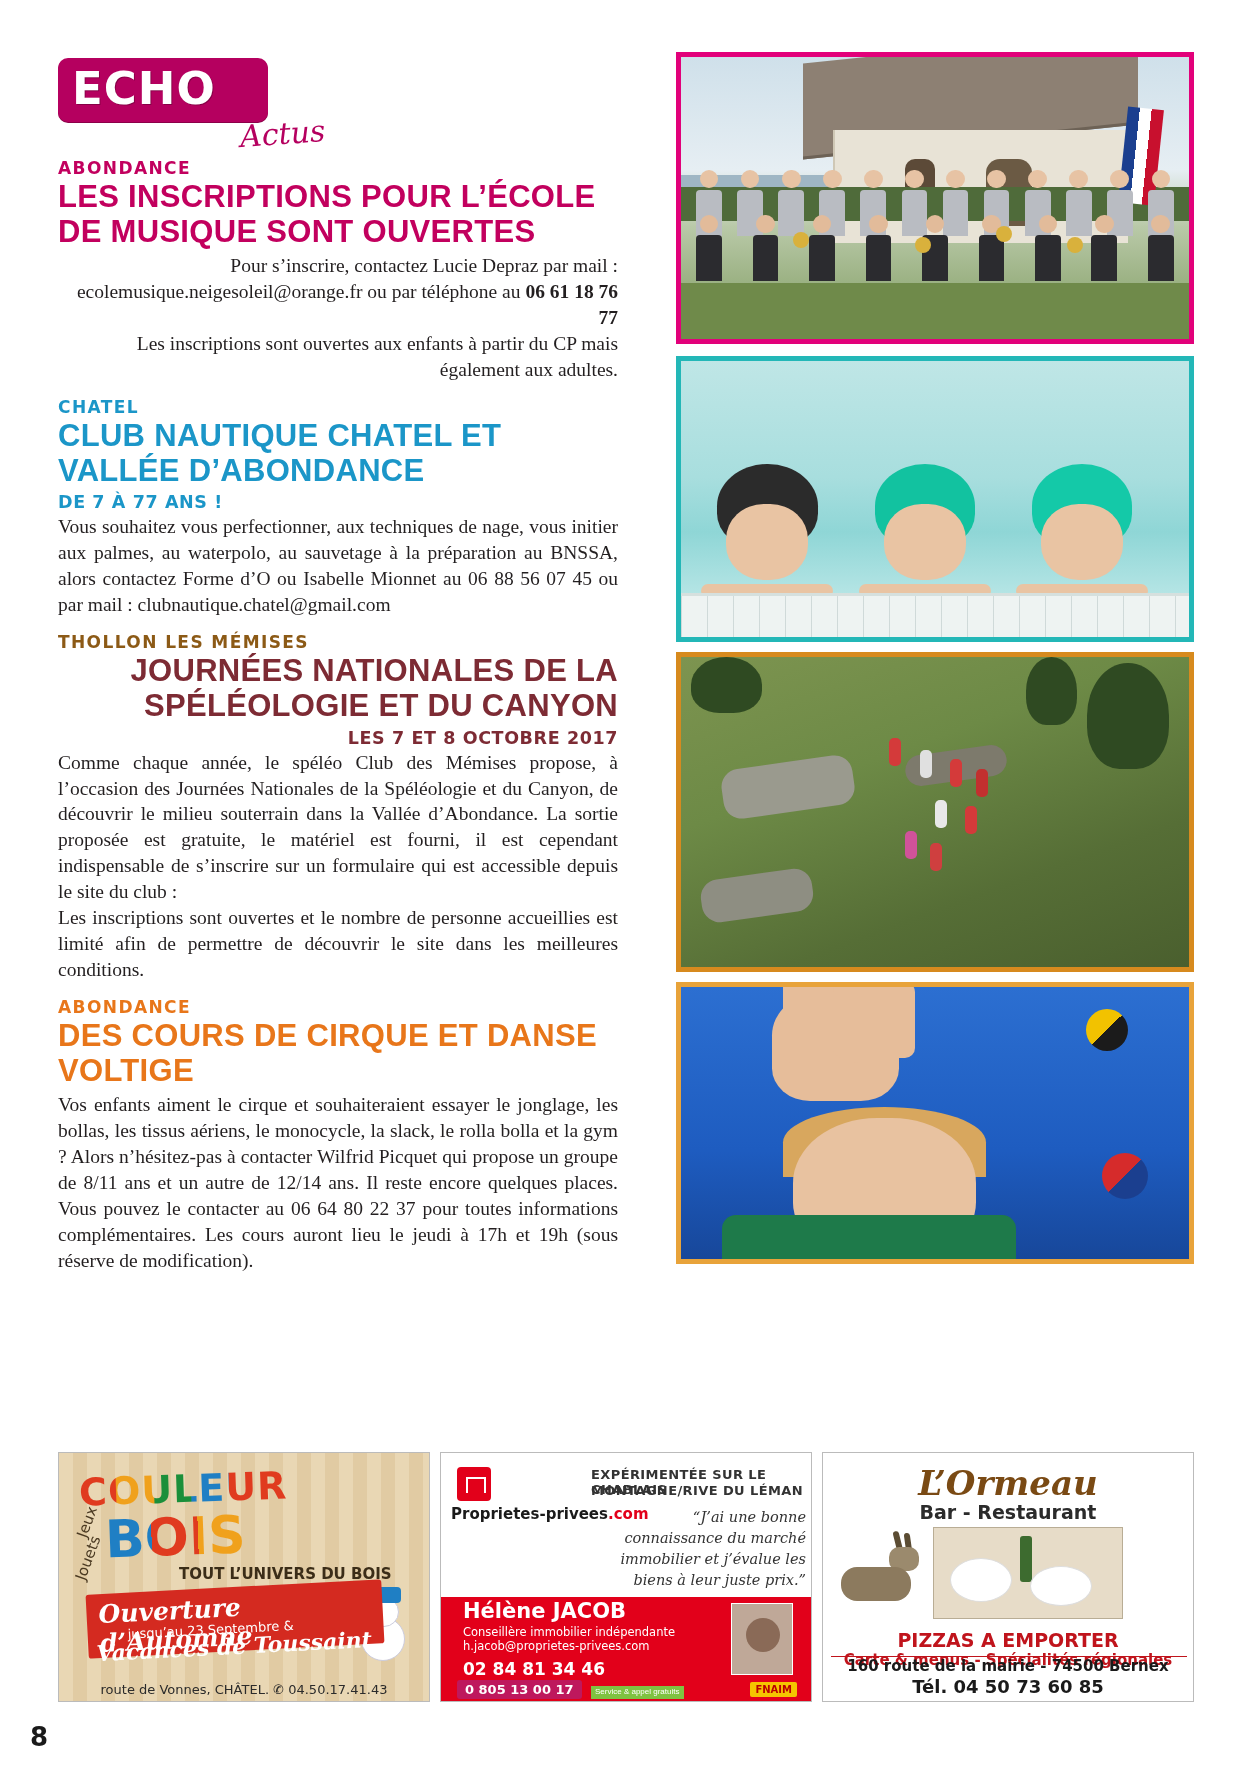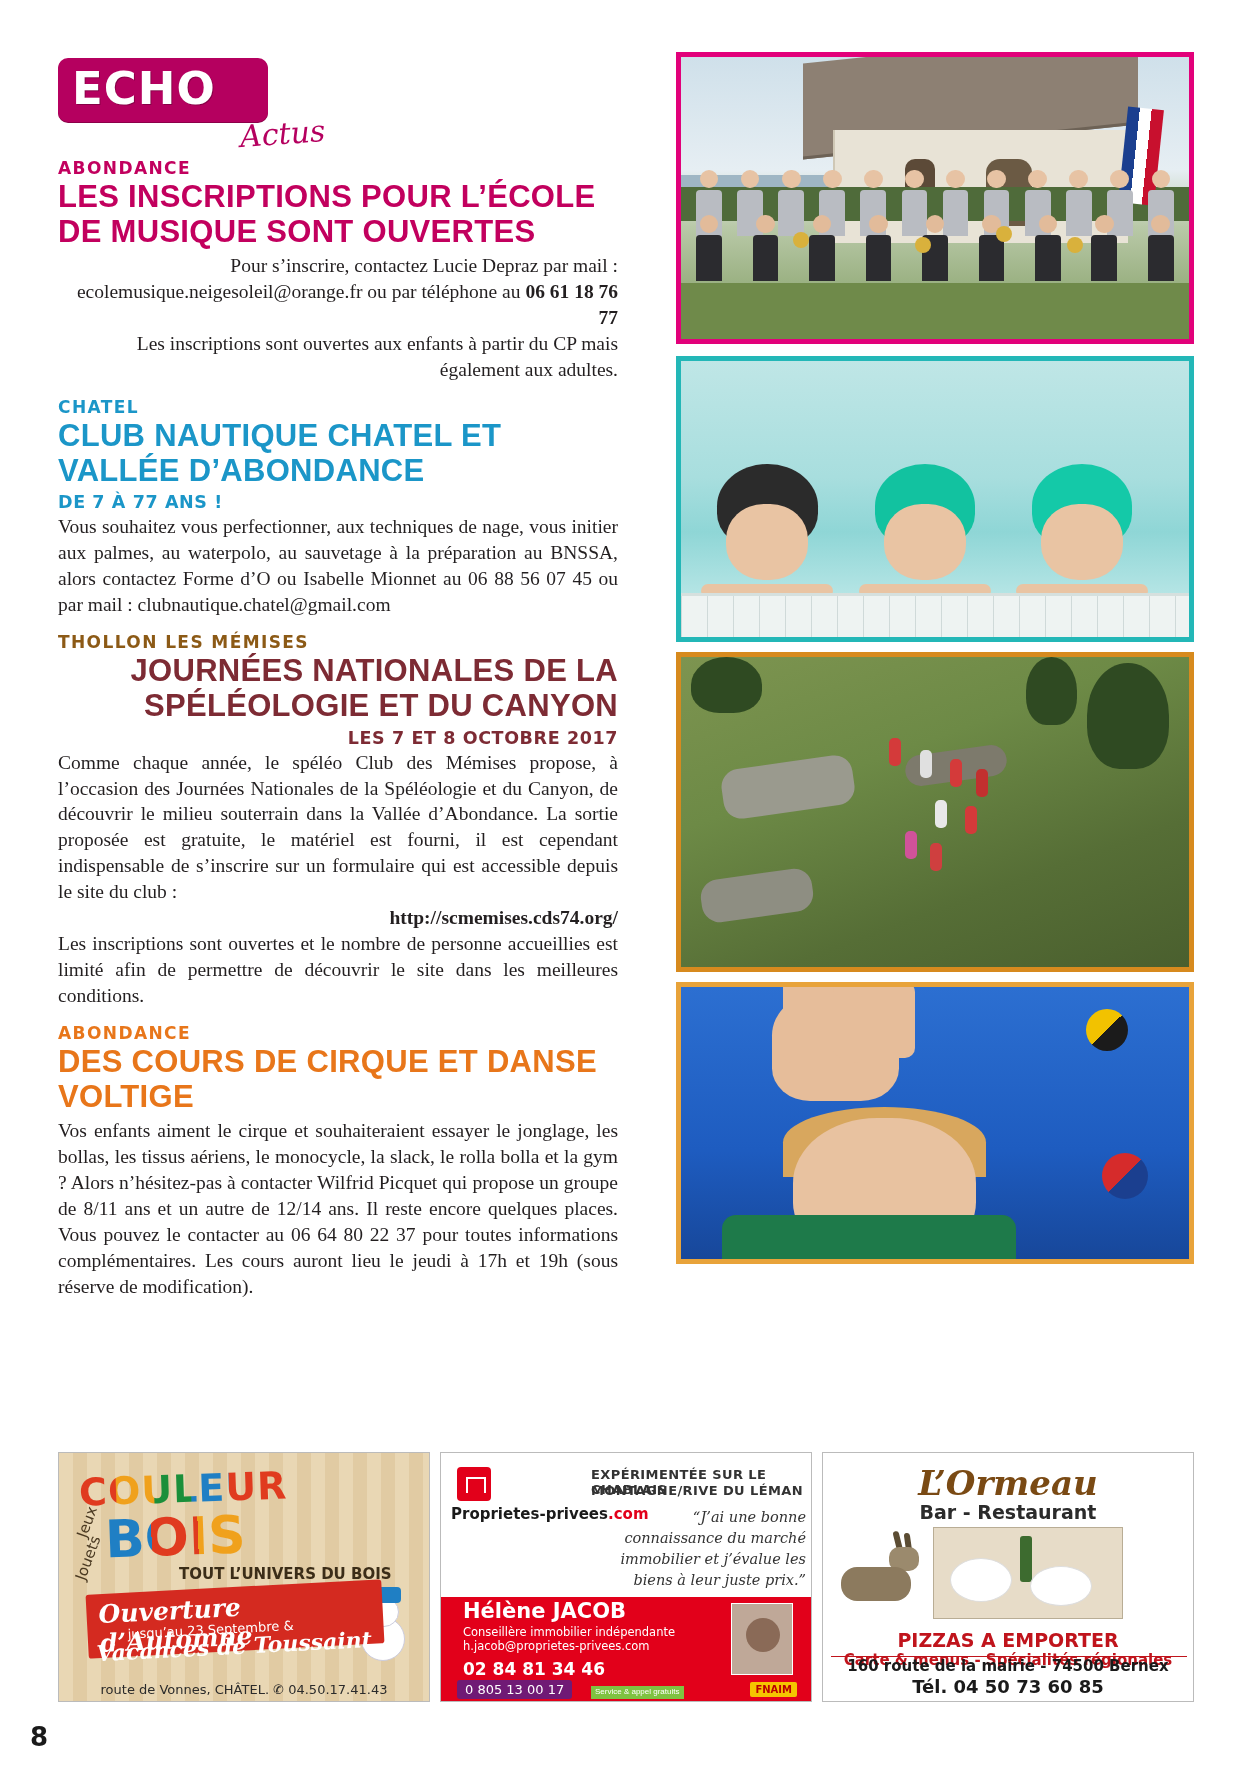--- a/index.html
+++ b/index.html
@@ -205,21 +205,21 @@
   .pp-name { position:absolute; left:10px; top:52px; font-family:"DejaVu Sans",sans-serif; font-weight:bold; font-size:15px; color:#1a1a1a; }
   .pp-name .dot { color:#e2001a; }
   .pp-top1 { position:absolute; left:150px; top:14px; font-family:"DejaVu Sans",sans-serif; font-weight:bold; font-size:13px; color:#333; letter-spacing:.4px; }
   .pp-top2 { position:absolute; left:150px; top:30px; font-family:"DejaVu Sans",sans-serif; font-weight:bold; font-size:13px; color:#333; letter-spacing:.4px; }
   .pp-quote { position:absolute; left:150px; top:54px; width:215px; text-align:right; font-family:"DejaVu Serif",serif; font-style:italic; font-size:14.5px; color:#333; line-height:1.45; }
   .pp-bar { position:absolute; left:0; bottom:0; width:100%; height:104px; background:#e2001a; }
   .pp-h { position:absolute; left:22px; bottom:78px; color:#fff; font-family:"DejaVu Sans",sans-serif; font-weight:bold; font-size:21px; }
   .pp-r1 { position:absolute; left:22px; bottom:62px; color:#fff; font-family:"DejaVu Sans",sans-serif; font-size:11.5px; }
   .pp-r2 { position:absolute; left:22px; bottom:48px; color:#fff; font-family:"DejaVu Sans",sans-serif; font-size:11.5px; }
   .pp-tel { position:absolute; left:22px; bottom:22px; color:#fff; font-family:"DejaVu Sans",sans-serif; font-weight:bold; font-size:17px; }
-  .pp-num { position:absolute; left:16px; bottom:2px; background:#701a75; color:#fff; font-family:"DejaVu Sans",sans-serif; font-weight:normal; font-size:13px; padding:2px 8px; border-radius:3px; }
+  .pp-num { position:absolute; left:16px; bottom:2px; background:#be185d; color:#fff; font-family:"DejaVu Sans",sans-serif; font-weight:bold; font-size:13px; padding:2px 8px; border-radius:3px; }
   .pp-green { position:absolute; left:150px; bottom:2px; background:#7fc241; color:#fff; font-size:8px; padding:2px 4px; line-height:1.1; }
   .pp-photo { position:absolute; right:18px; bottom:26px; width:62px; height:72px; background:#bfa898; border:1px solid #fff; }
   .pp-photo:after { content:""; position:absolute; left:14px; top:14px; width:34px; height:34px; background:#8a6a57; border-radius:50%; }
   .pp-pnb { position:absolute; right:14px; bottom:4px; background:#f5c400; color:#b00; font-family:"DejaVu Sans",sans-serif; font-weight:bold; font-size:10px; padding:2px 5px; border-radius:2px; }
 
   
   .or-title { position:absolute; left:0; top:10px; width:100%; text-align:center; font-family:"DejaVu Serif",serif; font-style:italic; font-weight:bold; font-size:34px; color:#7a4a14; }
   .or-sub { position:absolute; left:0; top:48px; width:100%; text-align:center; font-family:"DejaVu Sans",sans-serif; font-weight:bold; font-size:19px; color:#2b2b2b; }
   .or-pic { position:absolute; left:110px; top:74px; width:190px; height:92px; background:#e7dcc8; border:1px solid #b9ad95; overflow:hidden; }
   .or-plate { position:absolute; left:16px; top:30px; width:62px; height:44px; background:#fff; border-radius:50%; border:1px solid #ddd; }
@@ -268,21 +268,20 @@
       <h2 class="headline c-blue">CLUB NAUTIQUE  CHATEL ET VALLÉE D’ABONDANCE</h2>
       <p class="subhead c-blue">DE 7 À 77 ANS !</p>
       <p class="body">Vous souhaitez vous perfectionner, aux techniques de nage, vous initier aux palmes, au waterpolo, au sauvetage à la préparation au BNSSA, alors contactez Forme d’O ou Isabelle Mionnet au 06 88 56 07 45 ou par mail : clubnautique.chatel@gmail.com</p>
     </div>
 
     <div class="block">
       <p class="kicker c-brown">THOLLON LES MÉMISES</p>
       <h2 class="headline c-maroon">JOURNÉES NATIONALES DE LA SPÉLÉOLOGIE ET DU CANYON</h2>
       <p class="subhead c-maroon">LES 7 ET 8 OCTOBRE 2017</p>
       <p class="body">Comme chaque année, le spéléo Club des Mémises propose, à l’occasion des Journées Nationales de la Spéléologie et du Canyon, de découvrir le milieu souterrain dans la Vallée d’Abondance. La sortie proposée est gratuite, le matériel est fourni, il est cependant indispensable de s’inscrire sur un formulaire qui est accessible depuis le site du club :</p>
-      <p class="body nojust"><b>http://scmemises.cds74.org/</b></p>
       <p class="body">Les inscriptions sont ouvertes et le nombre de personne accueillies est limité afin de permettre de découvrir le site dans les meilleures conditions.</p>
     </div>
 
     <div class="block">
       <p class="kicker c-orange">ABONDANCE</p>
       <h2 class="headline c-orange">DES COURS DE CIRQUE ET DANSE VOLTIGE</h2>
       <p class="body">Vos enfants aiment le cirque et souhaiteraient essayer le jonglage, les bollas, les tissus aériens, le monocycle, la slack, le rolla bolla et la gym ? Alors n’hésitez-pas à contacter Wilfrid Picquet qui propose un groupe de 8/11 ans et un autre de 12/14 ans. Il reste encore quelques places. Vous pouvez le contacter au 06 64 80 22 37 pour toutes informations complémentaires.  Les cours auront lieu le jeudi à 17h et 19h (sous réserve de modification).</p>
     </div>
 
   </div>

